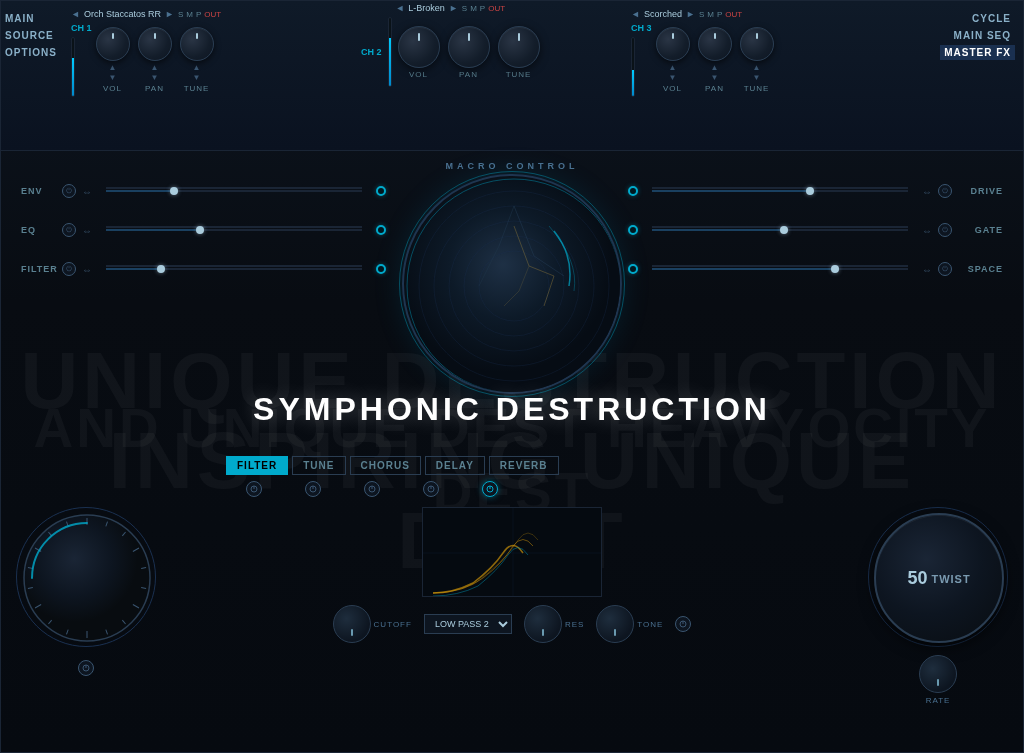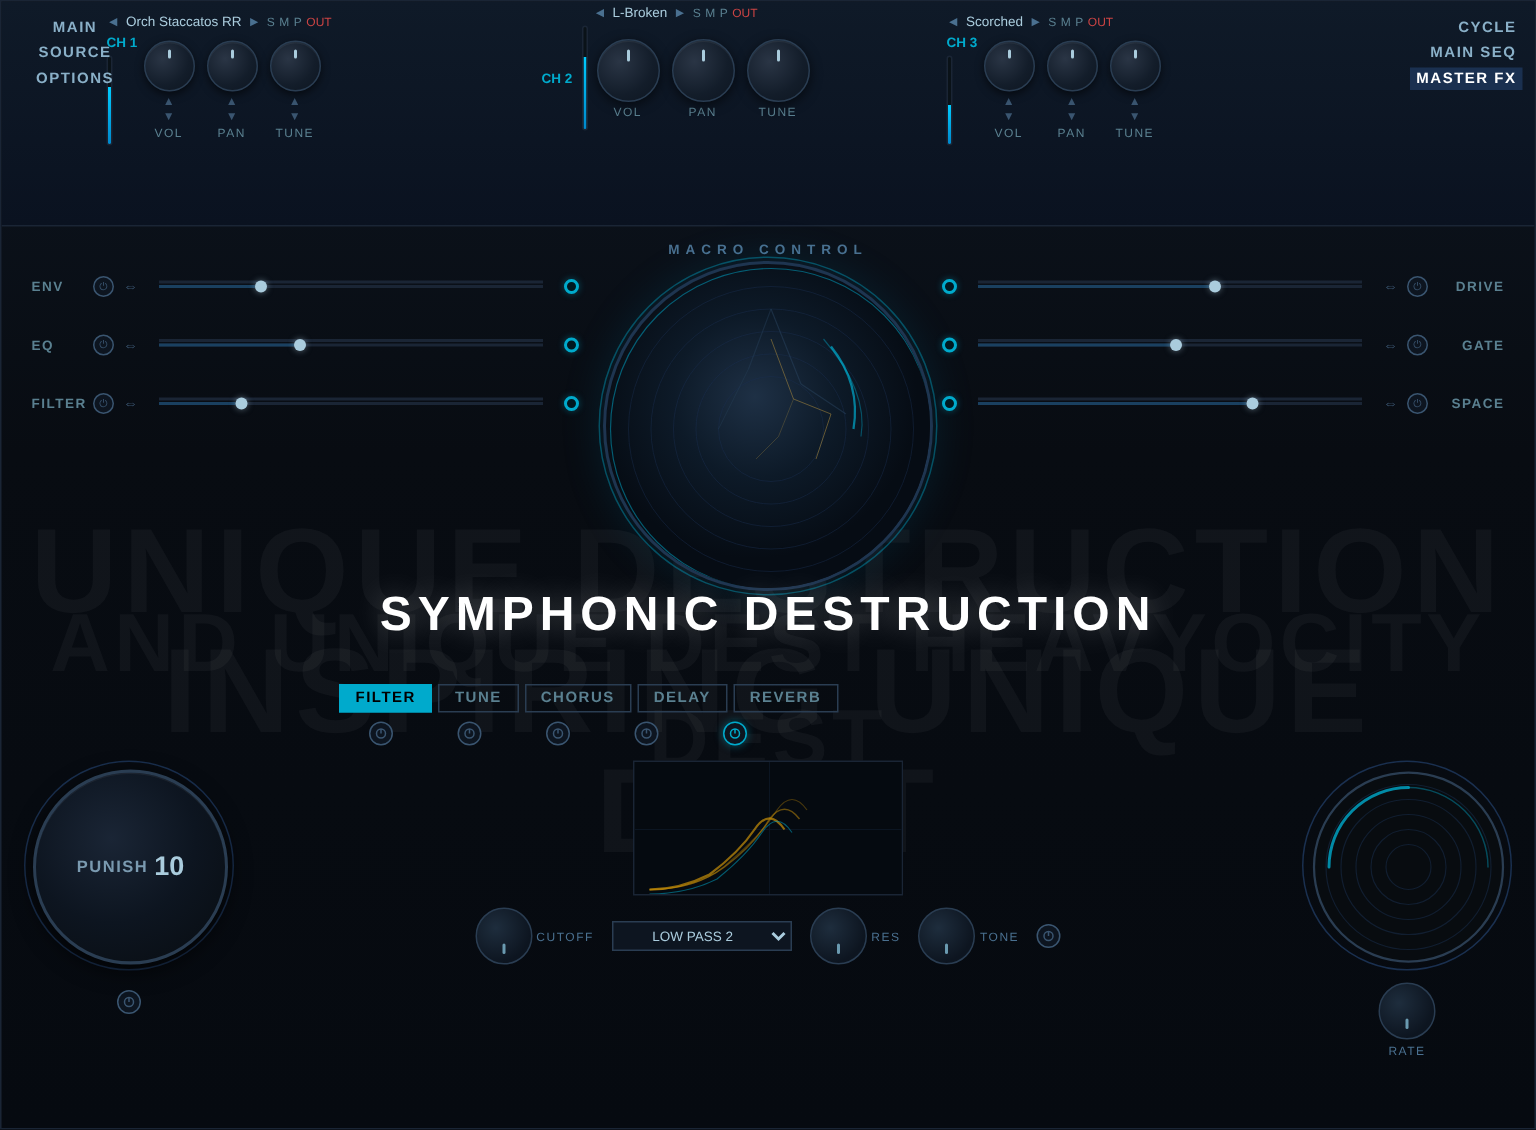--- a/index.html
+++ b/index.html
@@ -60,26 +60,25 @@
       height: 150px;
       background: linear-gradient(180deg, #0f1a28 0%, #0a1220 100%);
       border-bottom: 1px solid #1a2535;
       z-index: 2;
     }
 
     
     .left-nav {
       position: absolute;
       top: 10px;
-      left: 19px;
+      left: 0;
       display: flex;
       flex-direction: column;
       gap: 2px;
       z-index: 10;
-      align-items: center;
     }
     .left-nav-btn {
       font-size: 10px;
       color: #8ab0c8;
       cursor: pointer;
       padding: 2px 4px;
       letter-spacing: 1px;
       font-weight: bold;
     }
 
@@ -523,21 +522,21 @@
       height: 7px;
       background: #6a9ab0;
       border-radius: 1px;
     }
 
     .filter-select {
       background: #0d1520;
       border: 1px solid #2a3d52;
       color: #aaccdd;
       font-size: 9px;
-      padding: 3px 22px;
+      padding: 3px 6px;
       cursor: pointer;
     }
 
     .filter-ctrl-label {
       font-size: 8px;
       color: #4a7090;
       letter-spacing: 1px;
       text-align: center;
     }
 
@@ -995,26 +994,20 @@
               <line x1="65" y1="5" x2="65" y2="12" transform="rotate(240 65 65)"></line>
               <line x1="65" y1="5" x2="65" y2="10" transform="rotate(260 65 65)"></line>
               <line x1="65" y1="5" x2="65" y2="10" transform="rotate(280 65 65)"></line>
               <line x1="65" y1="5" x2="65" y2="12" transform="rotate(300 65 65)"></line>
               <line x1="65" y1="5" x2="65" y2="10" transform="rotate(320 65 65)"></line>
               <line x1="65" y1="5" x2="65" y2="10" transform="rotate(340 65 65)"></line>
             </g>
 
             <path d="M 10 65 A 55 55 0 0 1 65 10" stroke="#00aacc" stroke-width="2" fill="none" stroke-linecap="round" opacity="0.8"></path>
           </svg>
-          <div class="punish-knob">
-            <div class="punish-knob-inner">
-              <span class="punish-label">PUNISH</span>
-              <span class="punish-value">10</span>
-            </div>
-          </div>
         </div>
         <div class="power-icon" style="margin-top:5px;">
           <svg viewBox="0 0 8 8" fill="none" width="8" height="8">
               <circle cx="4" cy="4" r="3" stroke="#3a5570" stroke-width="1"></circle>
               <line x1="4" y1="1" x2="4" y2="4" stroke="#3a5570" stroke-width="1"></line>
             </svg>
         </div>
       </div>
 
       <div class="fx-center">
@@ -1078,20 +1071,26 @@
 
               <circle cx="65" cy="65" r="55" fill="none" stroke="#1a3050" stroke-width="0.8" opacity="0.5"></circle>
               <circle cx="65" cy="65" r="45" fill="none" stroke="#1a3050" stroke-width="0.8" opacity="0.5"></circle>
               <circle cx="65" cy="65" r="35" fill="none" stroke="#1a3050" stroke-width="0.8" opacity="0.5"></circle>
               <circle cx="65" cy="65" r="25" fill="none" stroke="#1a3050" stroke-width="0.8" opacity="0.5"></circle>
               <circle cx="65" cy="65" r="15" fill="none" stroke="#1a3050" stroke-width="0.8" opacity="0.5"></circle>
 
               <path d="M 12 65 A 53 53 0 0 1 65 12" stroke="#00aacc" stroke-width="2" fill="none" stroke-linecap="round" opacity="0.8"></path>
               <path d="M 65 12 A 53 53 0 0 1 118 65" stroke="#00aacc" stroke-width="1" fill="none" stroke-linecap="round" opacity="0.4"></path>
             </svg>
+            <div class="twist-knob">
+              <div class="twist-knob-inner">
+                <span class="twist-value">50</span>
+                <span class="twist-label">TWIST</span>
+              </div>
+            </div>
           </div>
         </div>
 
         <div style="display:flex; flex-direction:column; align-items:center; gap:3px;">
           <div class="rate-knob"></div>
           <span class="filter-ctrl-label">RATE</span>
         </div>
       </div>
     </div>
   </div>

